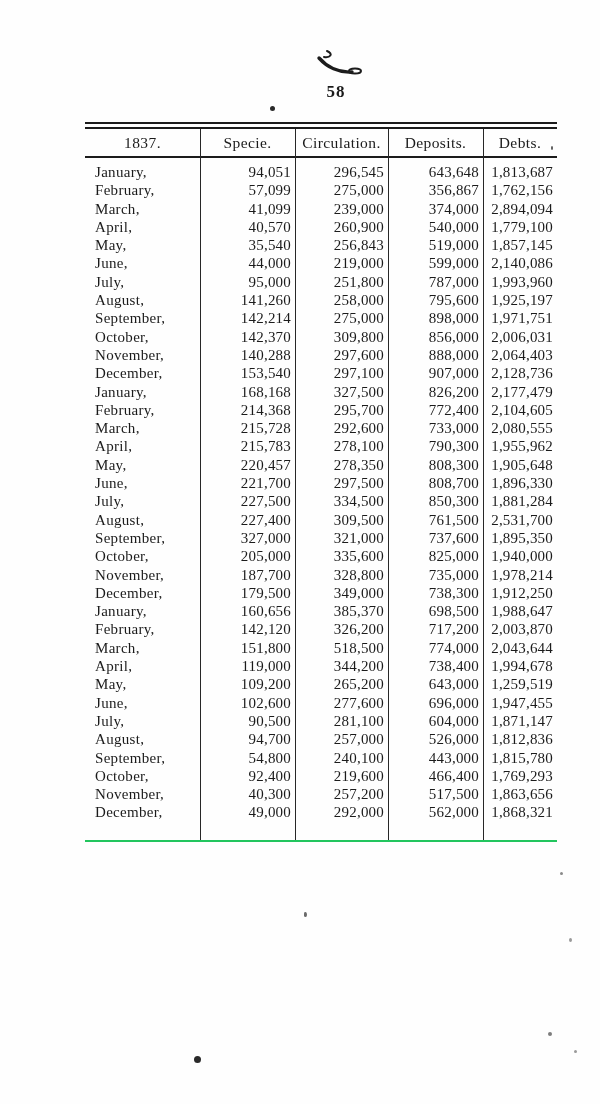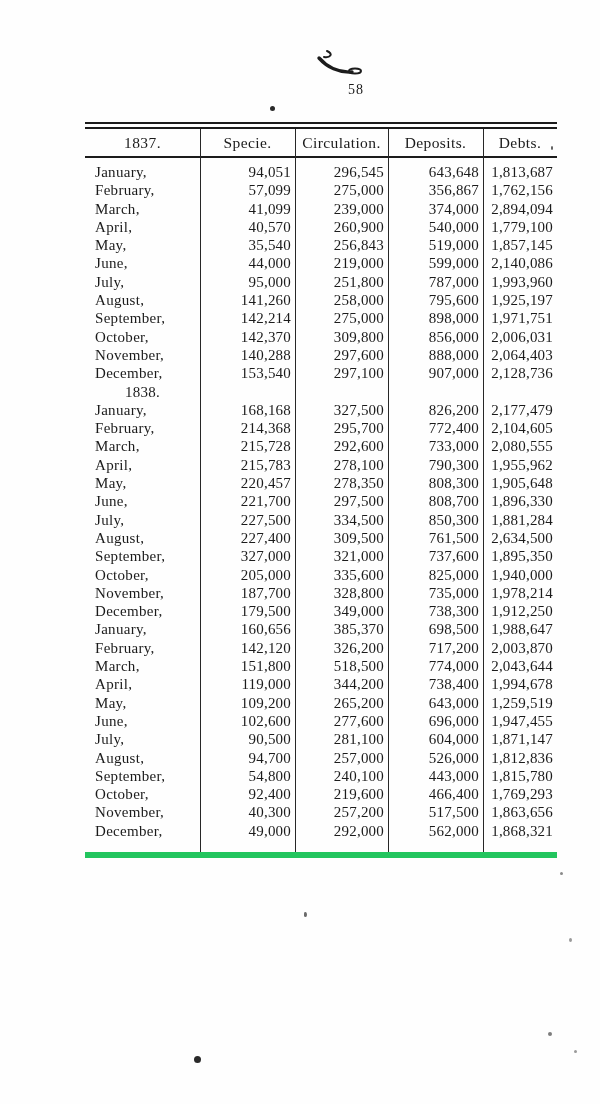--- a/index.html
+++ b/index.html
@@ -4,38 +4,38 @@
 <style>
   html,body{margin:0;padding:0;}
   body{
     width:600px;height:1104px;position:relative;overflow:hidden;
     background:#fefefe;
     font-family:"Liberation Serif","DejaVu Serif",serif;
     color:#1b1b1b;
   }
   .page-number{
     position:absolute;top:82px;left:308px;width:56px;
-    text-align:right;font-size:14px;font-weight:400;letter-spacing:1px;
+    text-align:center;font-size:17px;font-weight:700;letter-spacing:1px;
   }
   .flourish{position:absolute;top:48px;left:303px;}
   
   .acct-table{position:absolute;left:85px;top:122px;width:472px;}
   .double-rule{height:3px;border-top:2px solid #1c1c1c;border-bottom:2px solid #1c1c1c;}
-  .table-body{position:relative;border-bottom:6px solid #22c55e;}
+  .table-body{position:relative;border-bottom:2px solid #22c55e;}
   .vline{position:absolute;top:0;bottom:0;width:1px;background:#272727;}
   .vline.v1{left:115px;}
   .vline.v2{left:210px;}
   .vline.v3{left:303px;}
   .vline.v4{left:398px;}
   .hdr{
     display:grid;grid-template-columns:115px 95px 93px 95px 74px;
     height:27px;align-items:center;border-bottom:2px solid #1c1c1c;
   }
   .hdr .hcell{text-align:center;font-size:15.5px;letter-spacing:0.4px;}
-  .rows{padding-top:5px;padding-bottom:12px;}
+  .rows{padding-top:5px;padding-bottom:18px;}
   .row{
     display:grid;grid-template-columns:115px 95px 93px 95px 74px;
     height:18.3px;line-height:18.3px;font-size:15px;
   }
   .cell{white-space:nowrap;overflow:visible;}
   .cell.month{padding-left:10px;letter-spacing:0.3px;}
   .cell.month.subhead{padding-left:0;text-align:center;}
   .cell.num{text-align:right;padding-right:4px;letter-spacing:0.2px;}
   
   .speck{position:absolute;border-radius:50%;background:#2a2a2a;}
@@ -144,27 +144,20 @@
           <div class="cell num">2,064,403</div>
         </div>
         <div class="row">
           <div class="cell month">December,</div>
           <div class="cell num">153,540</div>
           <div class="cell num">297,100</div>
           <div class="cell num">907,000</div>
           <div class="cell num">2,128,736</div>
         </div>
         <div class="row">
-          <div class="cell month subhead">1838.</div>
-          <div class="cell num"></div>
-          <div class="cell num"></div>
-          <div class="cell num"></div>
-          <div class="cell num"></div>
-        </div>
-        <div class="row">
           <div class="cell month">January,</div>
           <div class="cell num">168,168</div>
           <div class="cell num">327,500</div>
           <div class="cell num">826,200</div>
           <div class="cell num">2,177,479</div>
         </div>
         <div class="row">
           <div class="cell month">February,</div>
           <div class="cell num">214,368</div>
           <div class="cell num">295,700</div>
@@ -204,21 +197,21 @@
           <div class="cell num">227,500</div>
           <div class="cell num">334,500</div>
           <div class="cell num">850,300</div>
           <div class="cell num">1,881,284</div>
         </div>
         <div class="row">
           <div class="cell month">August,</div>
           <div class="cell num">227,400</div>
           <div class="cell num">309,500</div>
           <div class="cell num">761,500</div>
-          <div class="cell num">2,634,500</div>
+          <div class="cell num">2,531,700</div>
         </div>
         <div class="row">
           <div class="cell month">September,</div>
           <div class="cell num">327,000</div>
           <div class="cell num">321,000</div>
           <div class="cell num">737,600</div>
           <div class="cell num">1,895,350</div>
         </div>
         <div class="row">
           <div class="cell month">October,</div>

